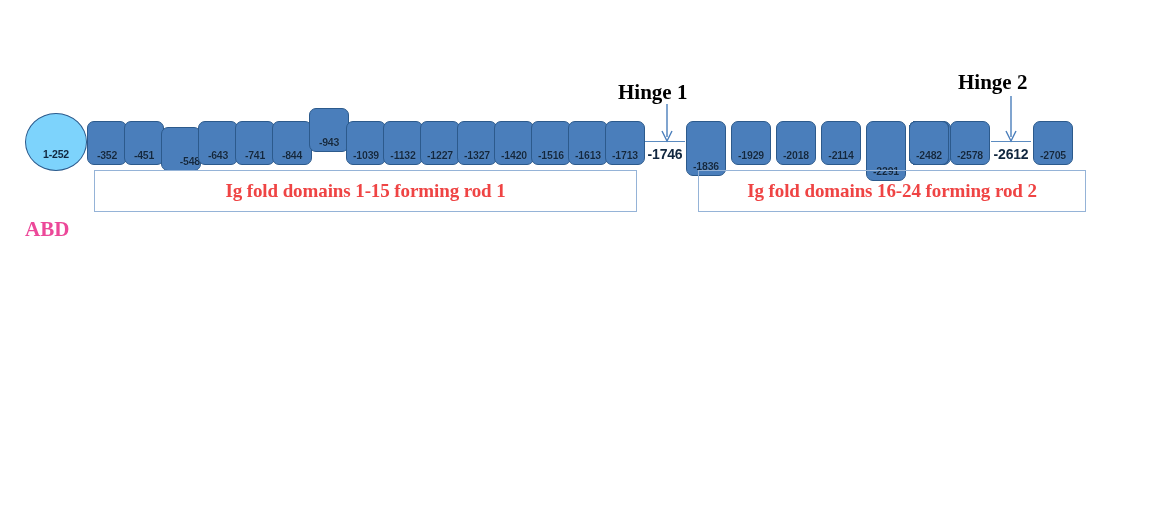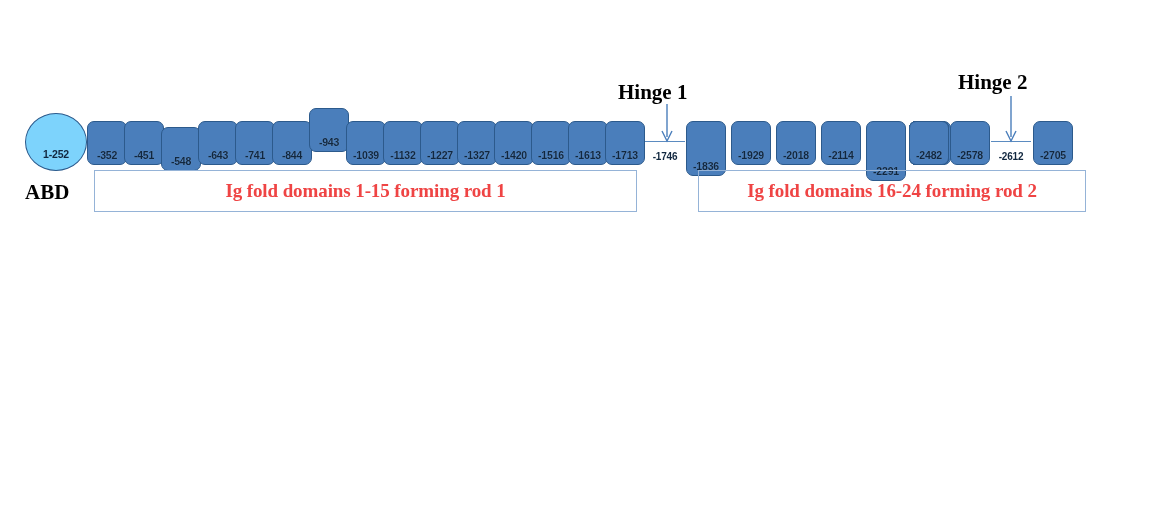--- a/index.html
+++ b/index.html
@@ -60,21 +60,21 @@
 
   
   .hinge-gap {
     position: absolute;
     box-sizing: border-box;
     display: flex;
     align-items: flex-end;
     justify-content: center;
     color: #11273f;
     font-family: "Liberation Sans", "DejaVu Sans", sans-serif;
-    font-size: 10px;
+    font-size: 14px;
     font-weight: 700;
     letter-spacing: -0.2px;
     padding-bottom: 3px;
     border-top: 1px solid #5B8BC0;
   }
 
   
   .hinge-title {
     position: absolute;
     font-family: "Liberation Serif", "DejaVu Serif", serif;
@@ -104,42 +104,43 @@
     color: #ef4444;
     white-space: nowrap;
     letter-spacing: -0.1px;
   }
 
   .abd-label {
     position: absolute;
     font-family: "Liberation Serif", "DejaVu Serif", serif;
     font-size: 21px;
     font-weight: 700;
-    color: #000000;
+    color: #ec4899;
     white-space: nowrap;
+    margin-top: 37px;
   }
 </style>
 </head>
 <body>
 
 <div id="canvas">
 
   <div class="abd-ellipse" style="left:25px; top:113px; width:62px; height:58px;">
     <span>1-252</span>
   </div>
 
   <div class="abd-label" style="left:25px; top:180px;">ABD</div>
 
   <div class="domain-box" style="left:87px; top:121px; width:40px; height:44px;">
     <span>-352</span>
   </div>
   <div class="domain-box" style="left:124px; top:121px; width:40px; height:44px;">
     <span>-451</span>
   </div>
-  <div class="domain-box" style="left:161px; top:127px; width:40px; height:44px;">
+  <div class="domain-box" style="left:161px; top:127px; width:40px; height:44px;justify-content:flex-end;">
     <span>-548</span>
   </div>
   <div class="domain-box" style="left:198px; top:121px; width:40px; height:44px;">
     <span>-643</span>
   </div>
   <div class="domain-box" style="left:235px; top:121px; width:40px; height:44px;">
     <span>-741</span>
   </div>
   <div class="domain-box" style="left:272px; top:121px; width:40px; height:44px;">
     <span>-844</span>

